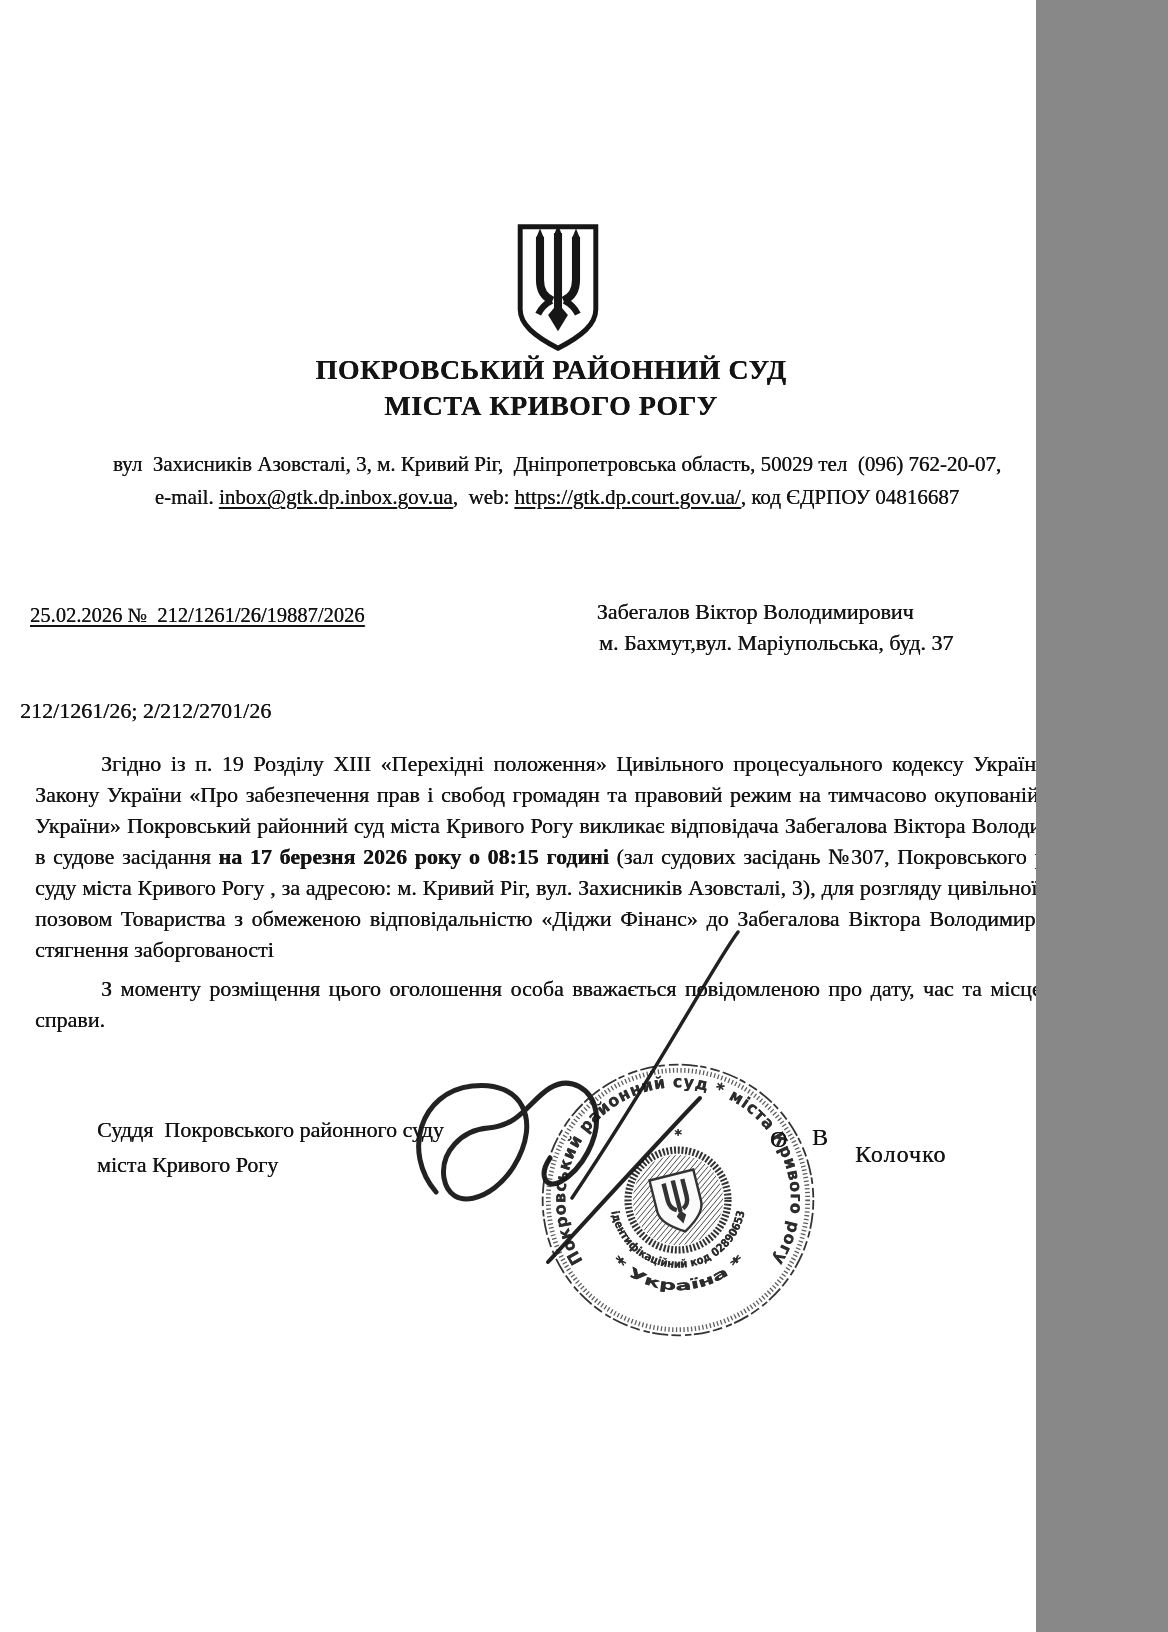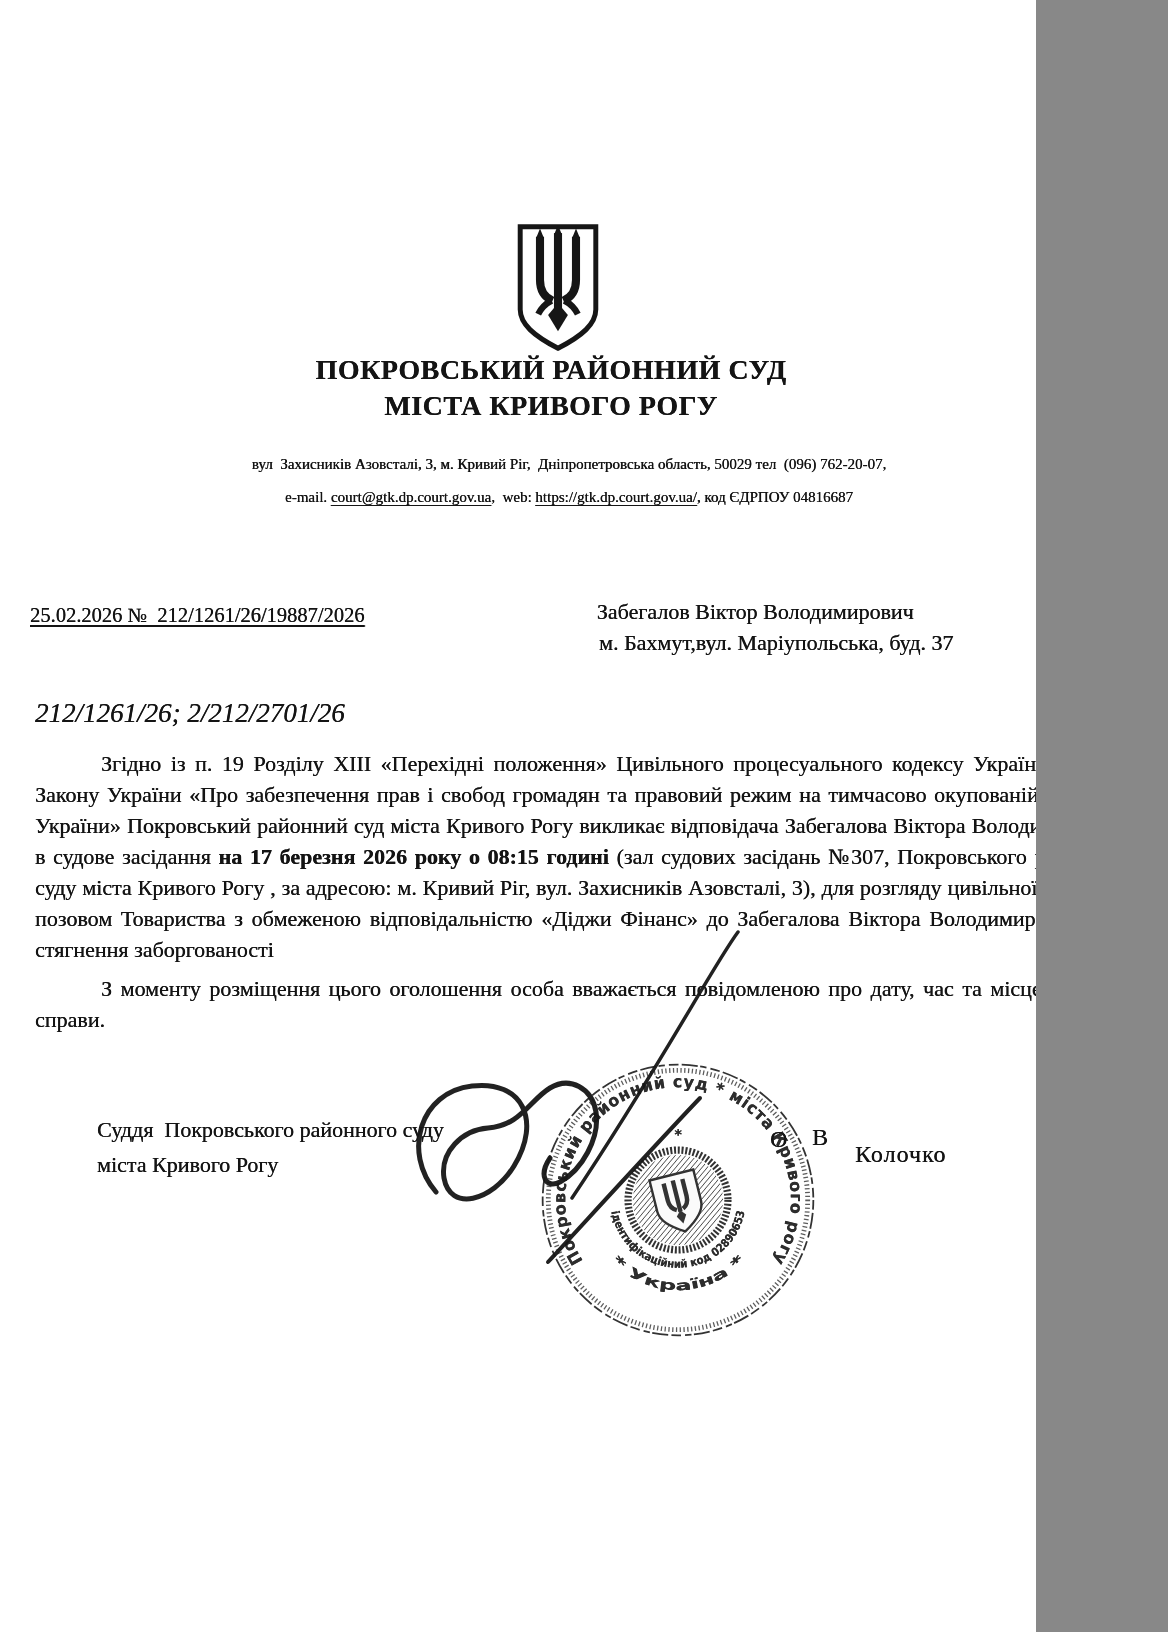--- a/index.html
+++ b/index.html
@@ -17,27 +17,27 @@
   .pre{white-space:pre-wrap;}
   .u{text-decoration:underline;text-underline-offset:3px;}
 
   .heading{
     left:0;top:352px;width:1102px;
     font-size:28px;line-height:36px;font-weight:700;
     letter-spacing:0.5px;
   }
   .hdr-address{
     left:0;top:448px;width:1114px;
-    font-size:15px;line-height:33px;padding-left:12px;
+    font-size:21px;line-height:33px;
   }
   .ref-line{left:30px;top:604px;font-size:20.5px;}
   .addressee{left:557px;top:596px;font-size:22px;line-height:31px;text-align:center;}
   .addressee .l2{padding-left:36px;}
   .addressee .l3{padding-left:42px;}
-  .case-line{left:35px;top:698px;font-size:27px;font-style:italic;}
+  .case-line{left:20px;top:698px;font-size:22px;}
   .body-text{
     left:27px;top:740px;width:1113px;
     font-size:22px;line-height:31px;text-align:justify;
   }
   .body-text p{margin:8px;text-indent:66px;}
   .sig-title{left:97px;top:1112px;font-size:22px;line-height:35px;}
   .judge-initial1{left:770px;top:1126px;font-size:24px;}
   .judge-initial2{left:812px;top:1124px;font-size:24px;}
   .judge-surname{left:855px;top:1122px;font-size:24px;letter-spacing:1px;margin-top:19px;}
 
@@ -67,21 +67,21 @@
   </svg>
 
   <div class="abs heading center">
     <div>ПОКРОВСЬКИЙ РАЙОННИЙ СУД</div>
     <div>МІСТА КРИВОГО РОГУ</div>
   </div>
 
   <div class="abs hdr-address center">
     <div class="pre">вул  Захисників Азовсталі, 3, м. Кривий Ріг,  Дніпропетровська область, 50029 тел  (096) 762-20-07,</div>
     <div>
-      <span class="pre">e-mail. </span><span class="u">court@gtk.dp.court.gov.ua</span><span class="pre">,  web: </span><span class="u">https://gtk.dp.court.gov.ua/</span><span class="pre">, код ЄДРПОУ 04816687</span>
+      <span class="pre">e-mail. </span><span class="u">inbox@gtk.dp.inbox.gov.ua</span><span class="pre">,  web: </span><span class="u">https://gtk.dp.court.gov.ua/</span><span class="pre">, код ЄДРПОУ 04816687</span>
     </div>
   </div>
 
   <div class="abs ref-line u pre">25.02.2026 №  212/1261/26/19887/2026</div>
 
   <div class="abs addressee">
     <div class="pre">Забегалов Віктор Володимирович</div>
     <div class="l3 pre">м. Бахмут,вул. Маріупольська, буд. 37</div>
   </div>
 

